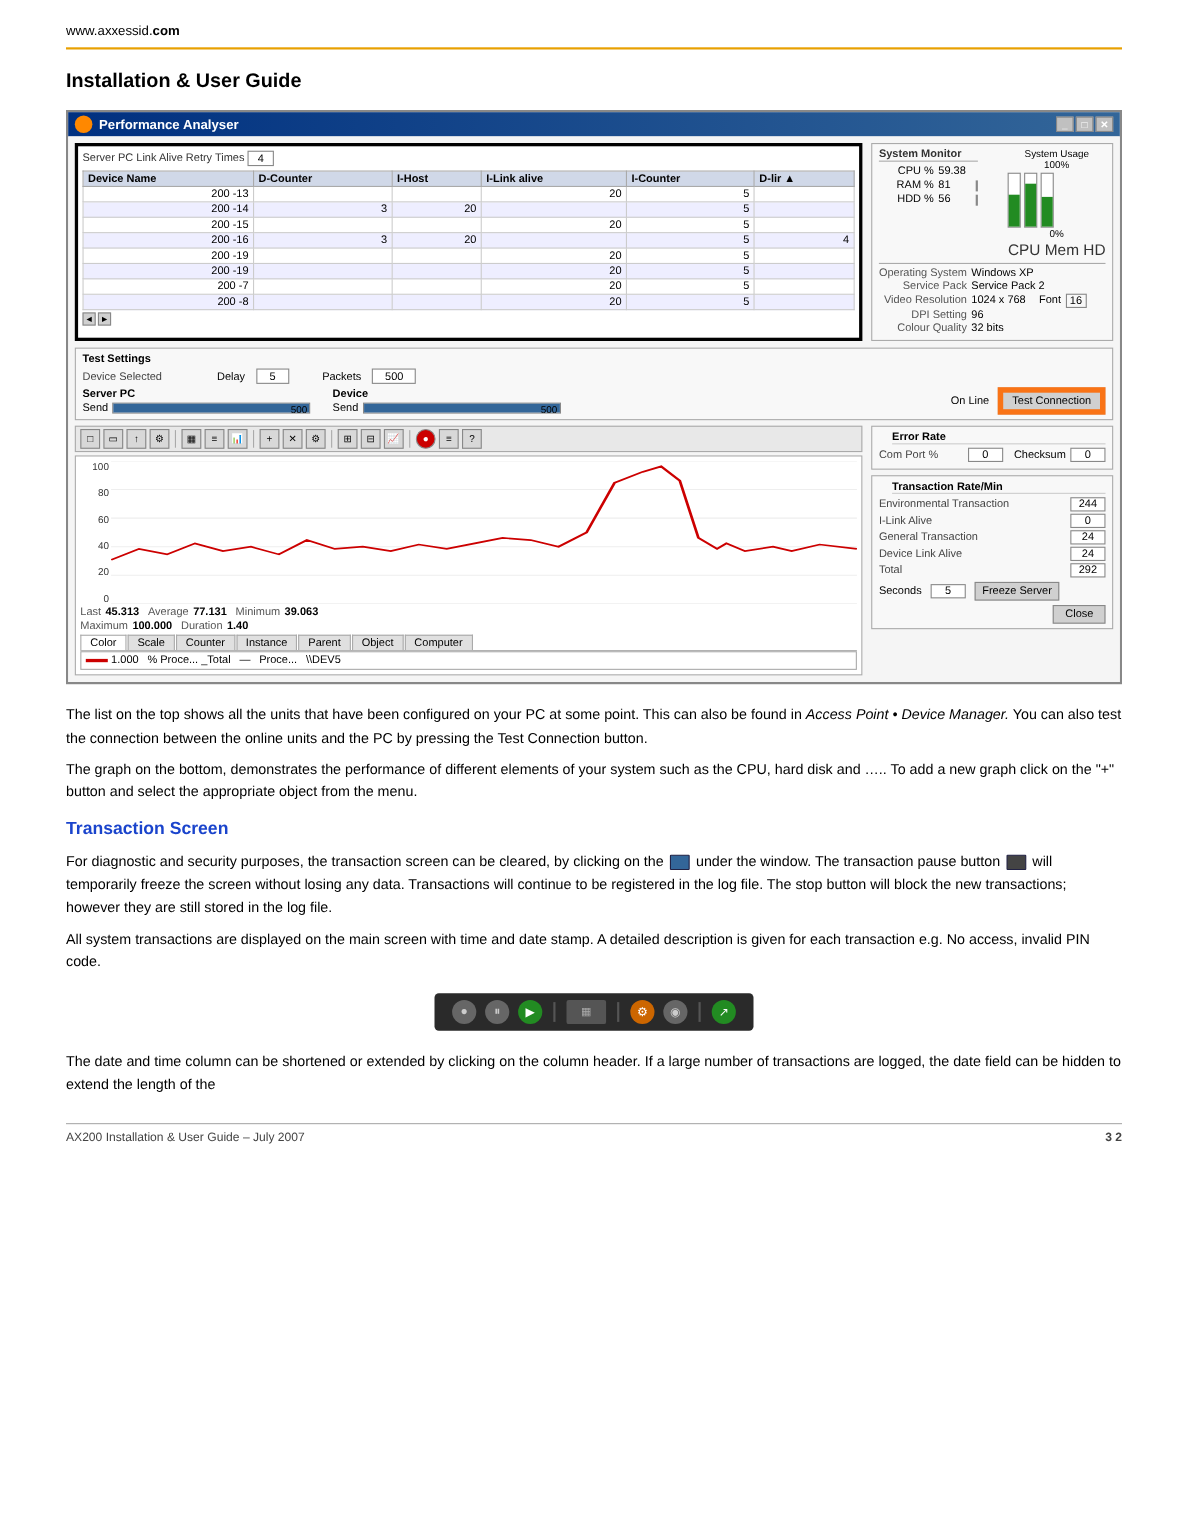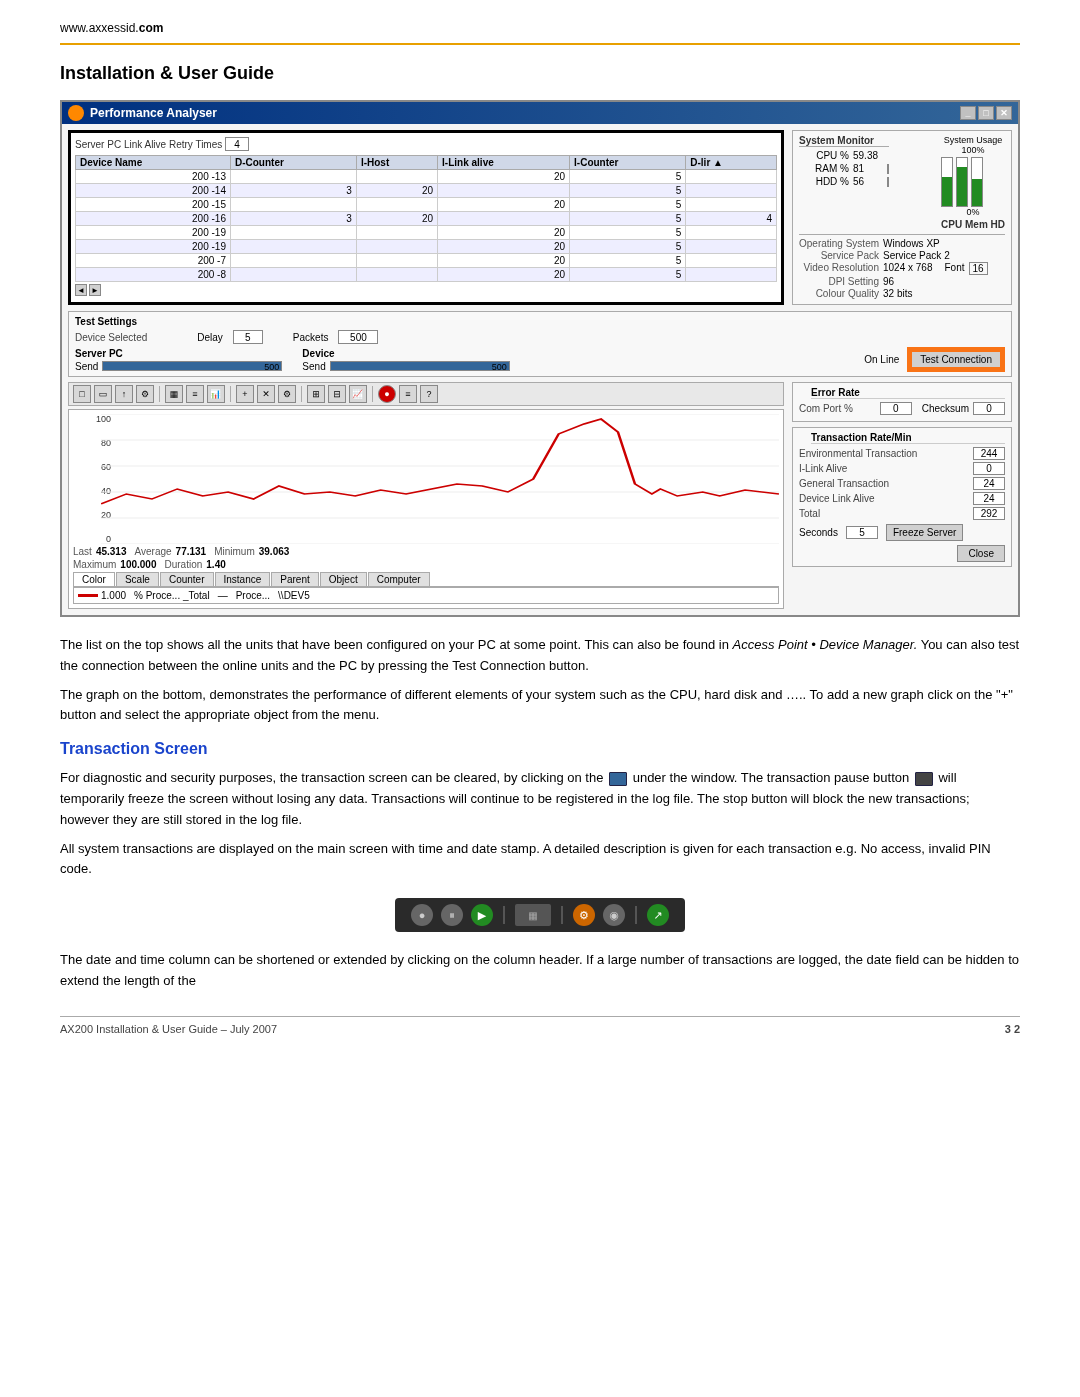--- a/index.html
+++ b/index.html
@@ -371,21 +371,21 @@
       background: #fff;
       padding: 4px;
     }
     .pa-graph-canvas {
       width: 100%;
       height: 130px;
       position: relative;
     }
     .pa-graph-yaxis {
       position: absolute;
-      left: 12px;
+      left: 0;
       top: 0;
       bottom: 0;
       width: 28px;
       display: flex;
       flex-direction: column;
       justify-content: space-between;
       font-size: 9px;
       color: #333;
       text-align: right;
       padding-right: 2px;
@@ -750,21 +750,21 @@
                 <div class="pa-usage-bar-fill" style="height:60%;"></div>
               </div>
               <div class="pa-usage-bar-wrap">
                 <div class="pa-usage-bar-fill" style="height:81%;"></div>
               </div>
               <div class="pa-usage-bar-wrap">
                 <div class="pa-usage-bar-fill" style="height:56%;"></div>
               </div>
             </div>
             <div>0%</div>
-            <div style="font-size:10px; color:#333; margin-top:2px;font-weight:bold;">CPU Mem HD</div>
+            <div style="font-size:14px; color:#333; margin-top:2px;">CPU Mem HD</div>
           </div>
         </div>
         <div class="pa-sys-info">
           <div class="pa-sys-info-row">
             <span class="pa-sys-info-label">Operating System</span>
             <span class="pa-sys-info-val">Windows XP</span>
           </div>
           <div class="pa-sys-info-row">
             <span class="pa-sys-info-label">Service Pack</span>
             <span class="pa-sys-info-val">Service Pack 2</span>

